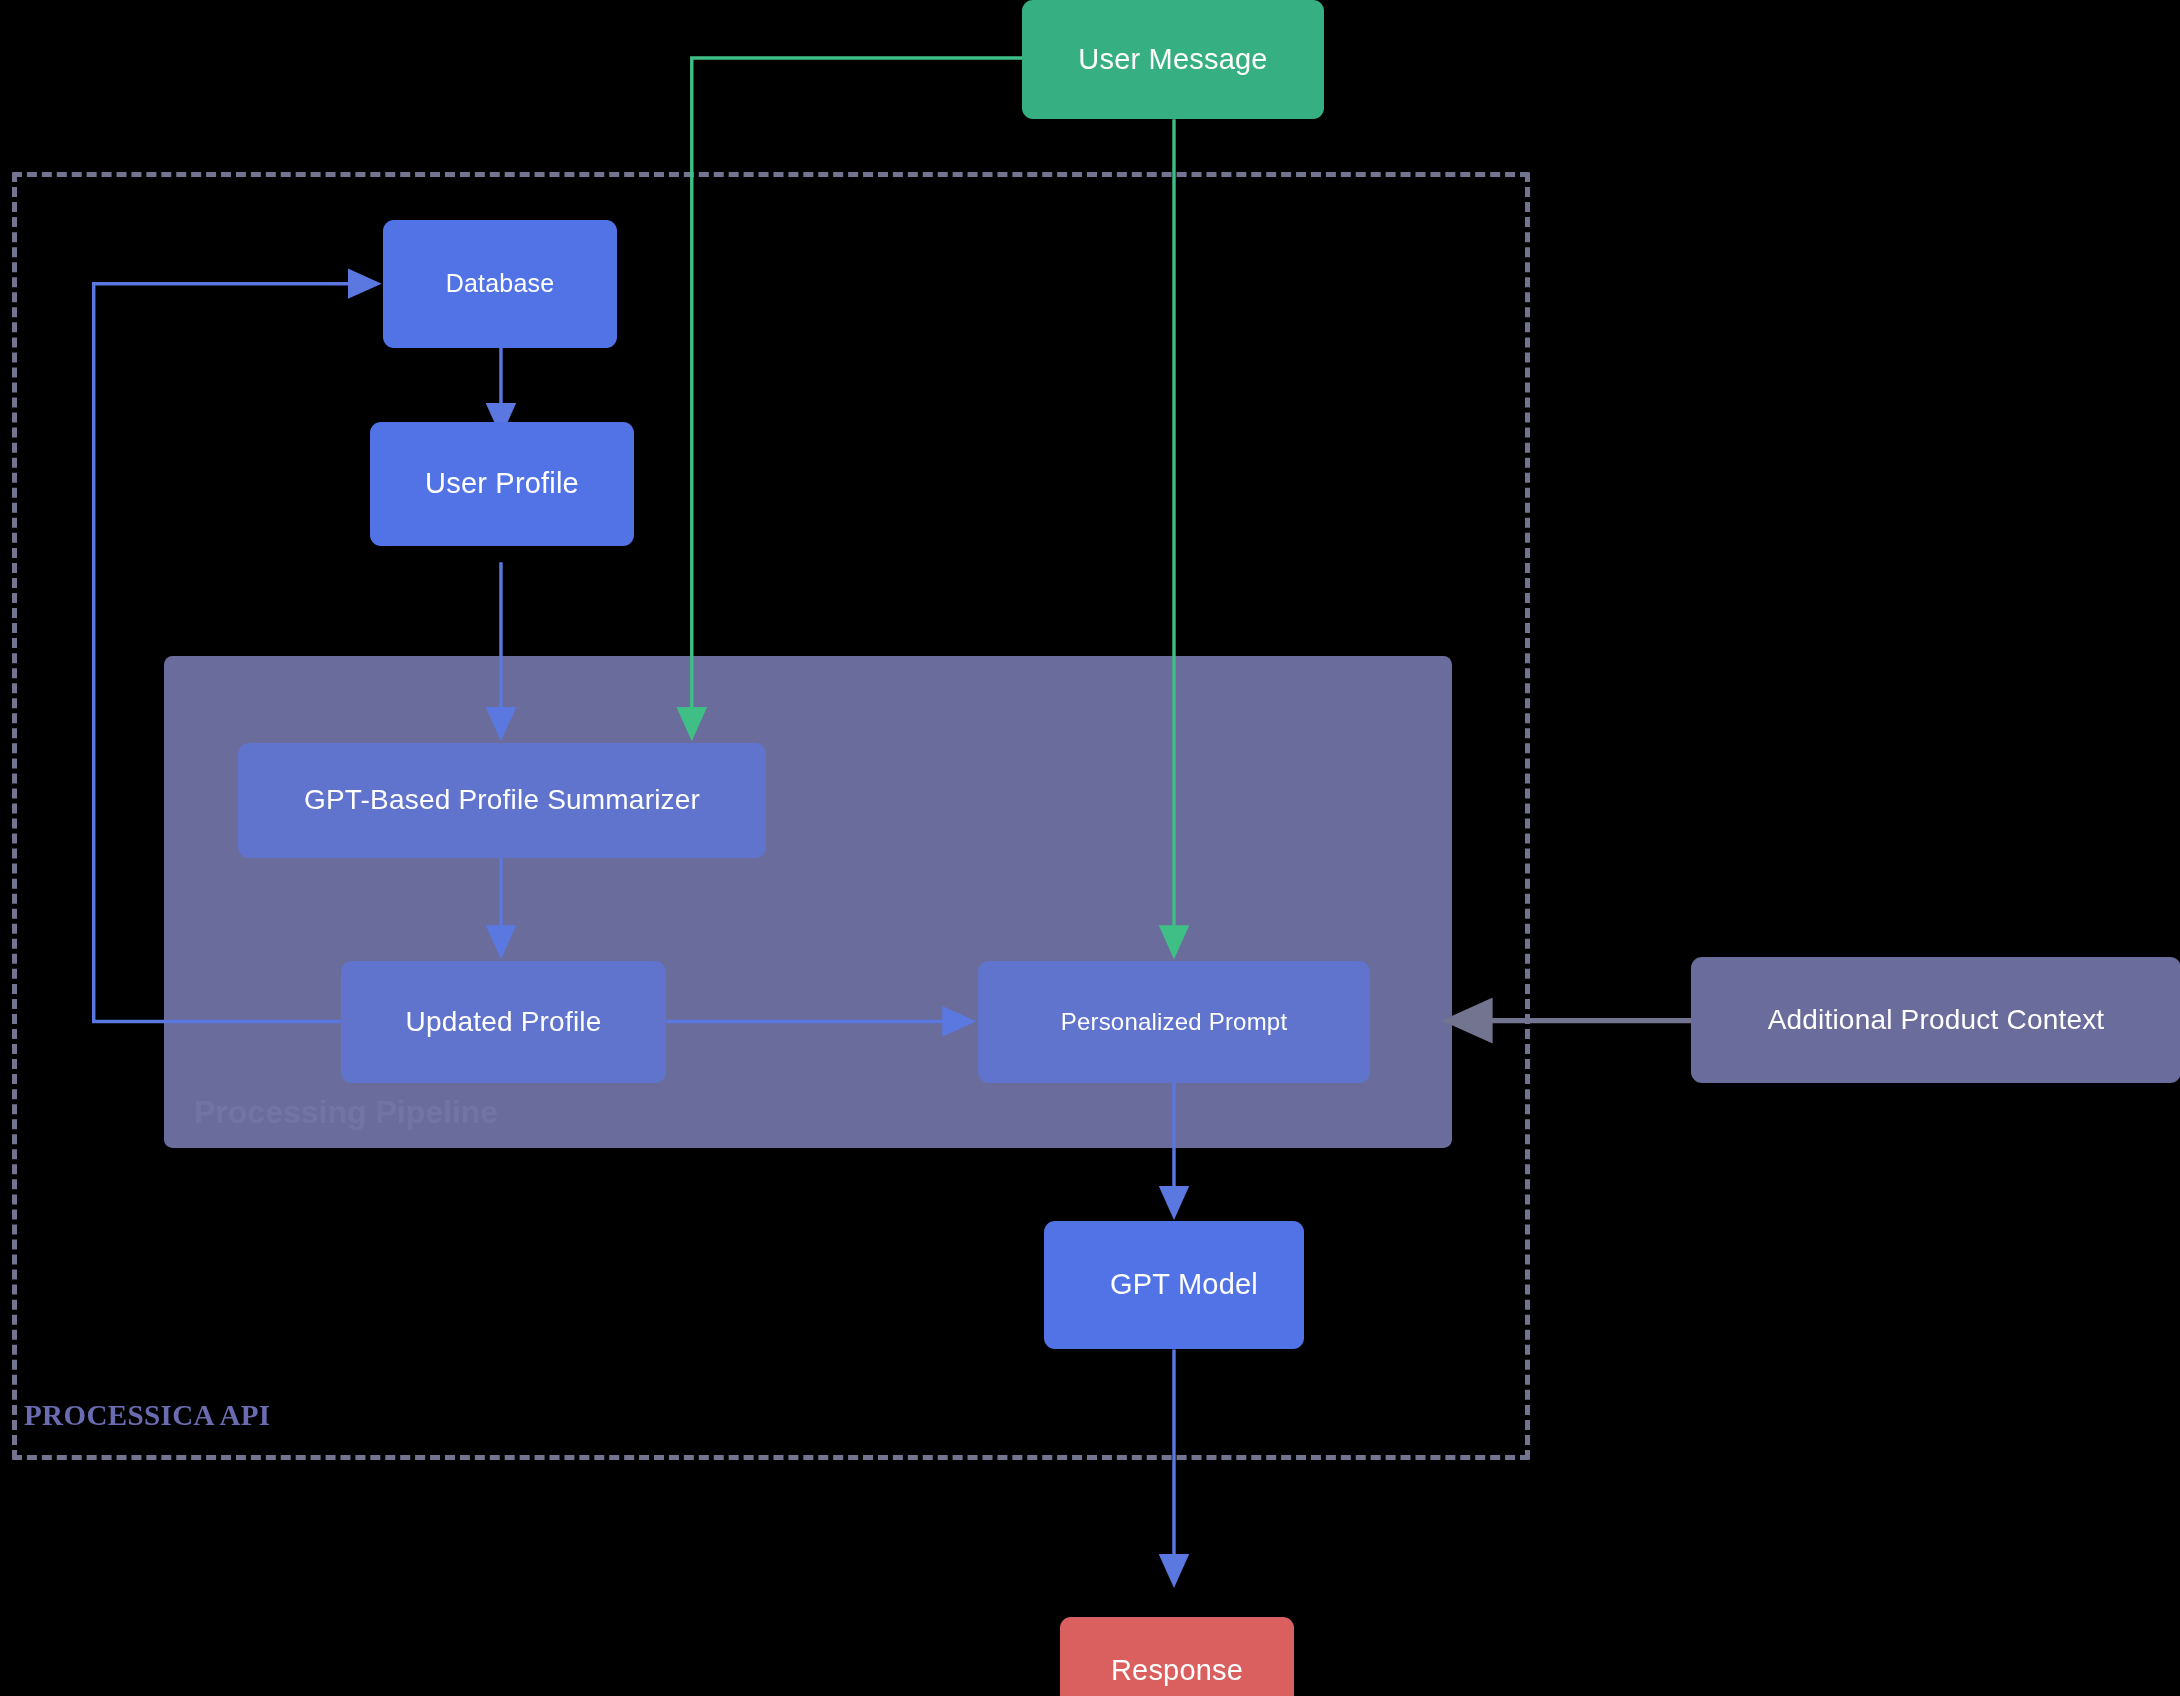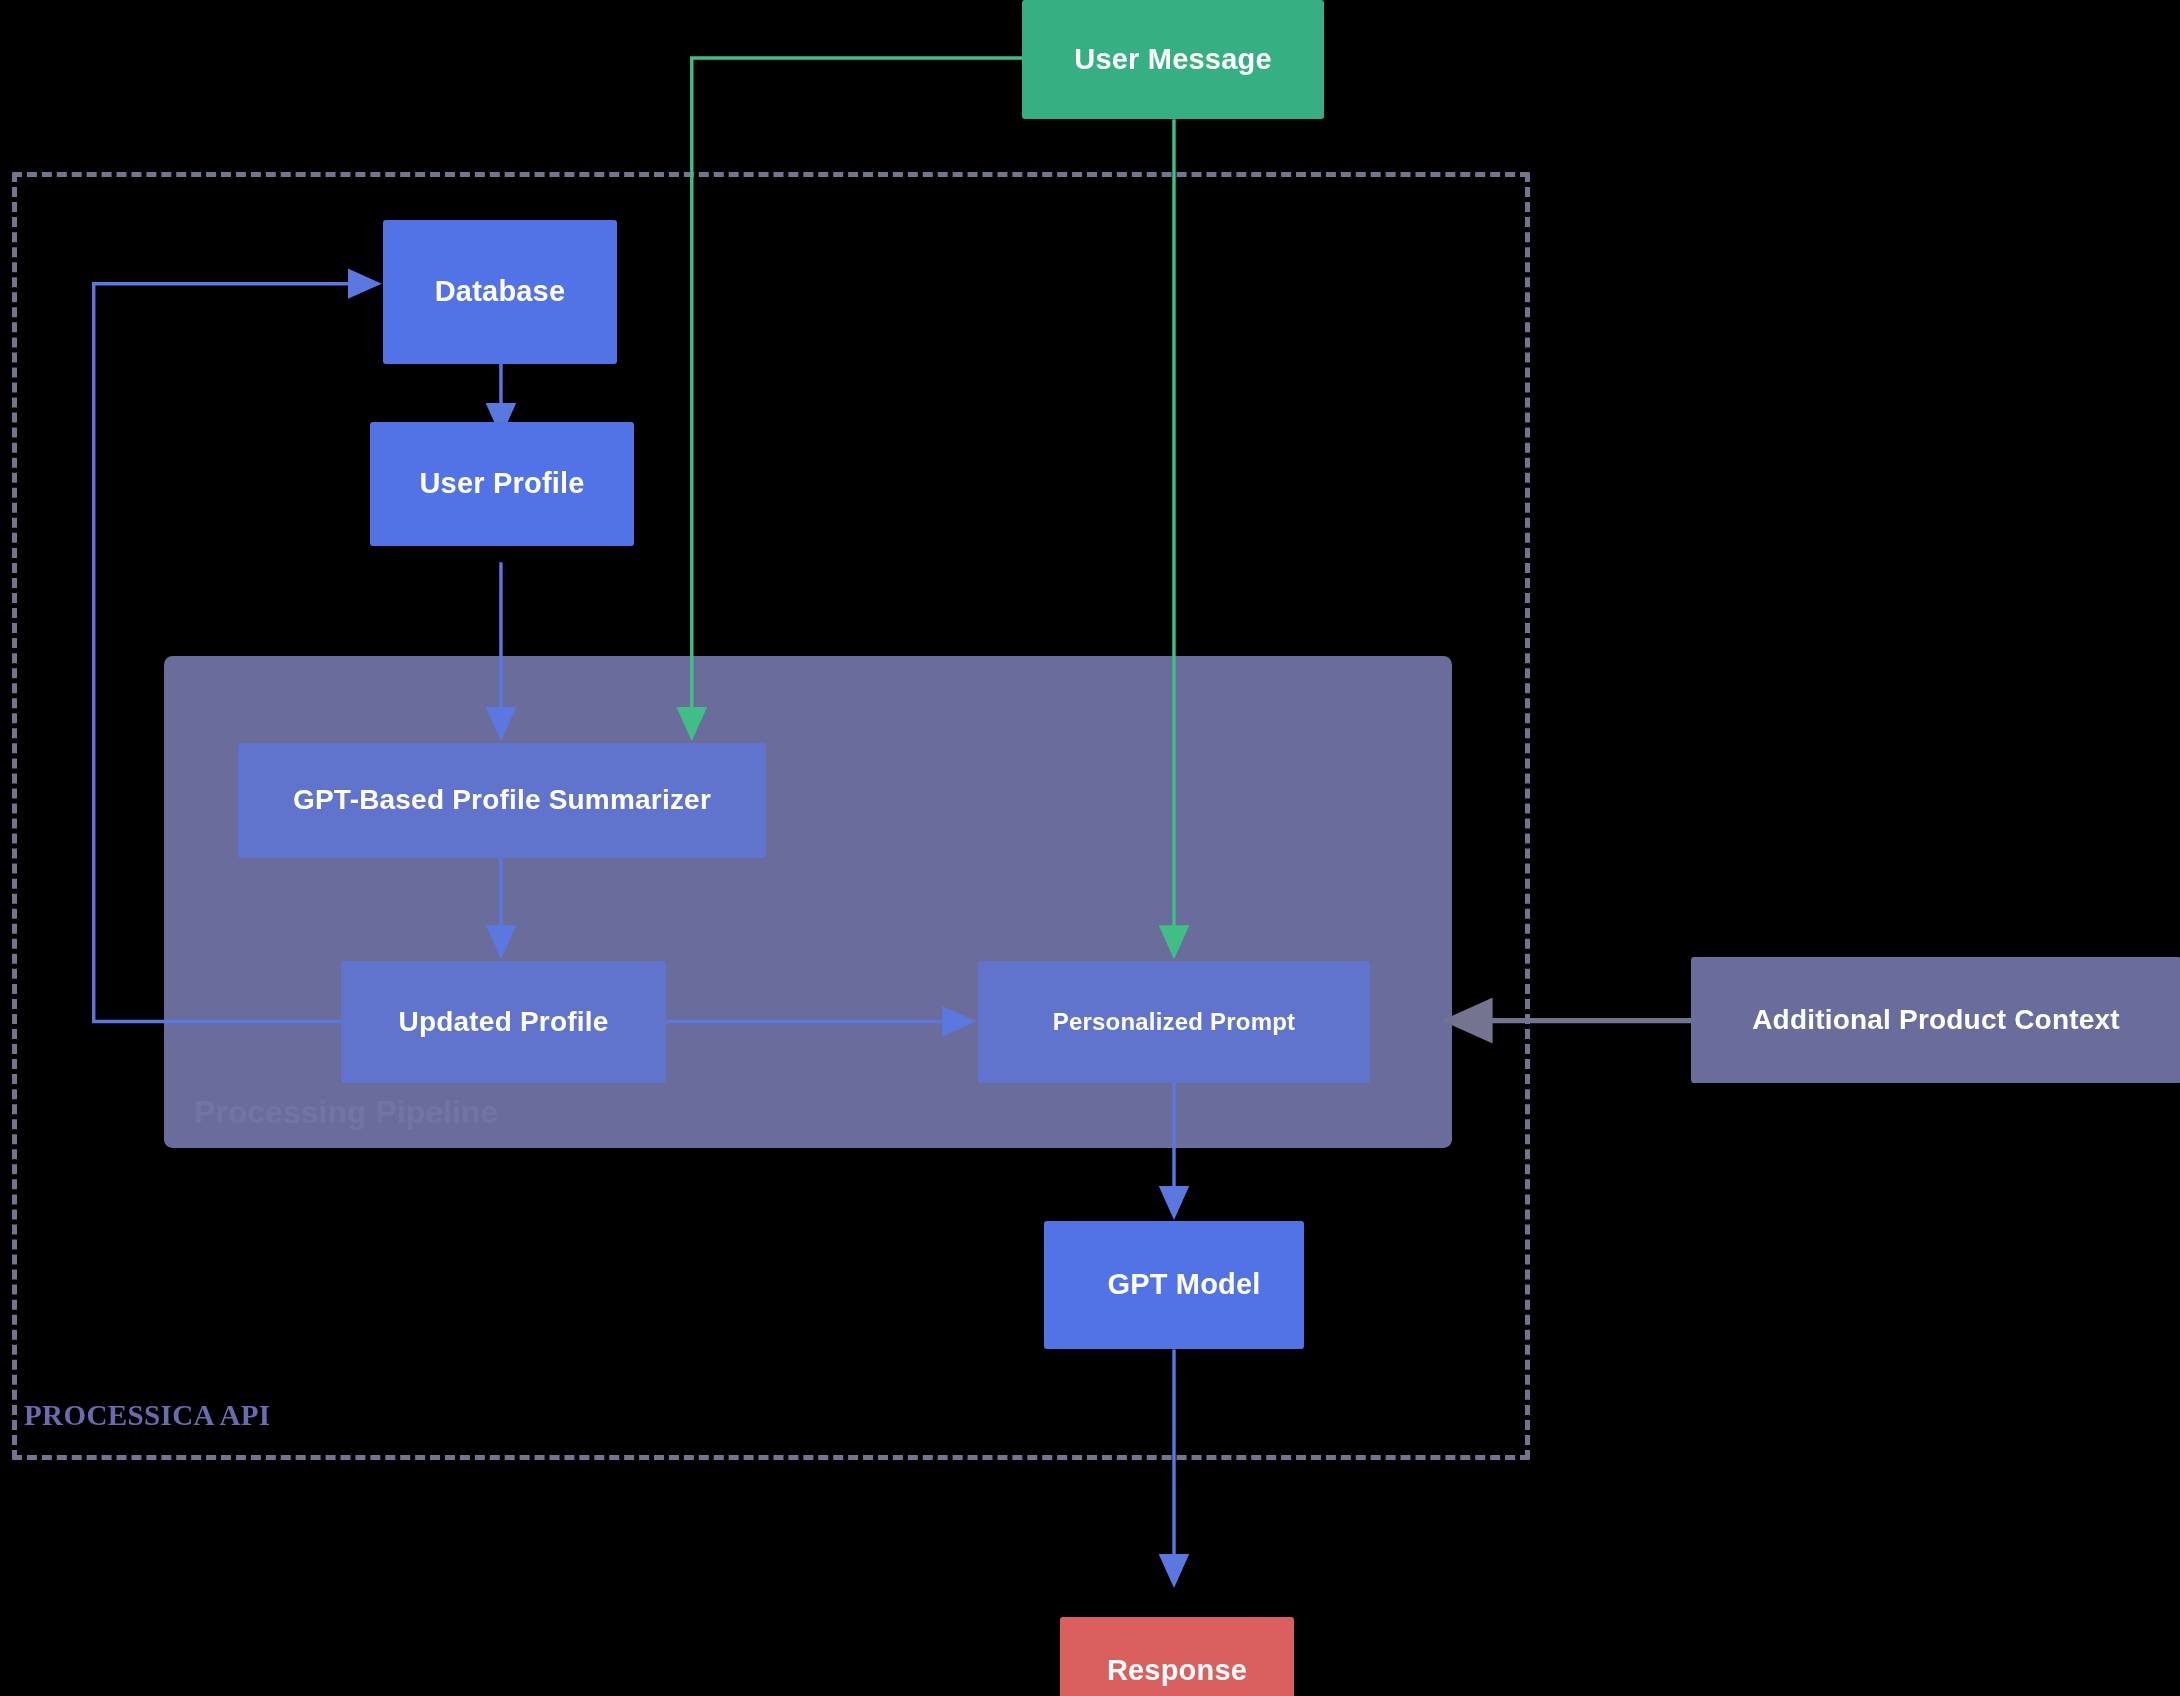--- a/index.html
+++ b/index.html
@@ -8,23 +8,23 @@
     width:2181px;height:1697px;
     background:#000000;
     font-family:"Liberation Sans", sans-serif;
     overflow:hidden;
   }
   .node{
     position:absolute;
     box-sizing:border-box;
     display:flex;align-items:center;justify-content:center;
     color:#ffffff;
-    font-weight:700;
+    font-weight:400;
     letter-spacing:0.2px;
-    border-radius:3px;
+    border-radius:11px;
     text-align:center;
     line-height:1.1;
     user-select:none;
   }
   .node .lbl{pointer-events:none;}
 
   
   .n-green{background:#36b083;}
   .n-blue {background:#5273e6;}
   .n-blue-soft{background:#6073cd;}
@@ -109,21 +109,21 @@
 
     <path d="M1378,1584 L1378,1856" fill="none" stroke="#5a78e0" stroke-width="4" marker-end="url(#ar-blue)"></path>
 
     <path d="M1985,1198 L1704,1198" fill="none" stroke="#73748f" stroke-width="6" marker-end="url(#ar-gray)"></path>
   </svg>
 
   <div class="node n-green" style="left:1022px;top:0px;width:302px;height:119px;font-size:29px;">
     <span class="lbl">User Message</span>
   </div>
 
-  <div class="node n-blue" style="left:383px;top:220px;width:234px;height:144px;font-size:29px;">
+  <div class="node n-blue" style="left:383px;top:220px;width:234px;height:128px;font-size:25px;">
     <span class="lbl">Database</span>
   </div>
 
   <div class="node n-blue" style="left:370px;top:422px;width:264px;height:124px;font-size:29px;">
     <span class="lbl">User Profile</span>
   </div>
 
   <div class="node n-blue-soft" style="left:238px;top:743px;width:528px;height:115px;font-size:28px;">
     <span class="lbl">GPT-Based Profile Summarizer</span>
   </div>

